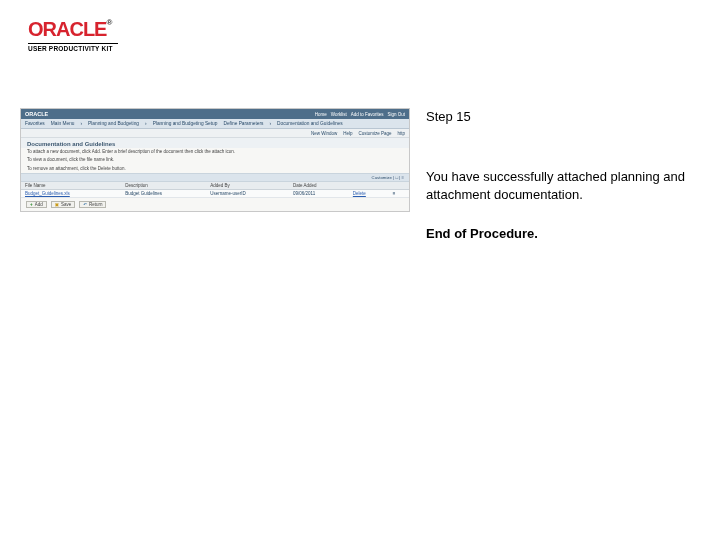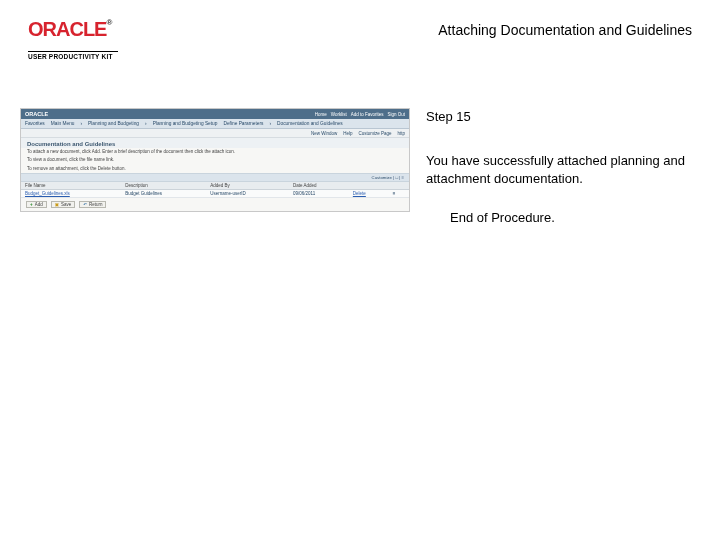--- a/index.html
+++ b/index.html
@@ -23,21 +23,21 @@
     display: flex;
     flex-direction: column;
   }
   .oracle-logo {
     font-family: Arial, sans-serif;
     font-weight: bold;
     color: #d7232e;
     font-size: 20px;
     letter-spacing: -1px;
     border-bottom: 1px solid #000;
-    padding-bottom: 10px;
+    padding-bottom: 2px;
     display: inline-block;
     width: 90px;
   }
   .oracle-logo sup { font-size: 8px; color:#333; vertical-align: top; }
   .upk {
     font-size: 6.5px;
     font-weight: bold;
     letter-spacing: 0.2px;
     color: #000;
     margin-top: 1px;
@@ -155,35 +155,34 @@
   .ss-btn .ret { color:#2a6aa0; }
   .right-col {
     position: absolute;
     top: 108px;
     left: 426px;
     width: 266px;
     font-size: 13px;
     color: #000;
     line-height: 1.4;
   }
-  .right-col .step { margin-bottom: 26px; }
+  .right-col .step { margin-bottom: 42px; }
   .right-col .body { margin-bottom: 20px; }
-  .right-col .end { font-weight: normal; margin-left: 24px; }
+  .right-col .end { font-weight: bold; }
 </style>
 </head>
 <body>
 
 <div class="header">
   <div class="logo-block">
     <div class="oracle-logo">
       <span>ORACLE</span><sup>®</sup>
     </div>
     <div class="upk">USER PRODUCTIVITY KIT</div>
   </div>
-  <div class="doc-title">Attaching Documentation and Guidelines</div>
 </div>
 
 <div class="screenshot">
   <div class="ss-topbar">
     <span class="brand">ORACLE</span>
     <span class="toplinks">
       <span>Home</span>
       <span>Worklist</span>
       <span>Add to Favorites</span>
       <span>Sign Out</span>

